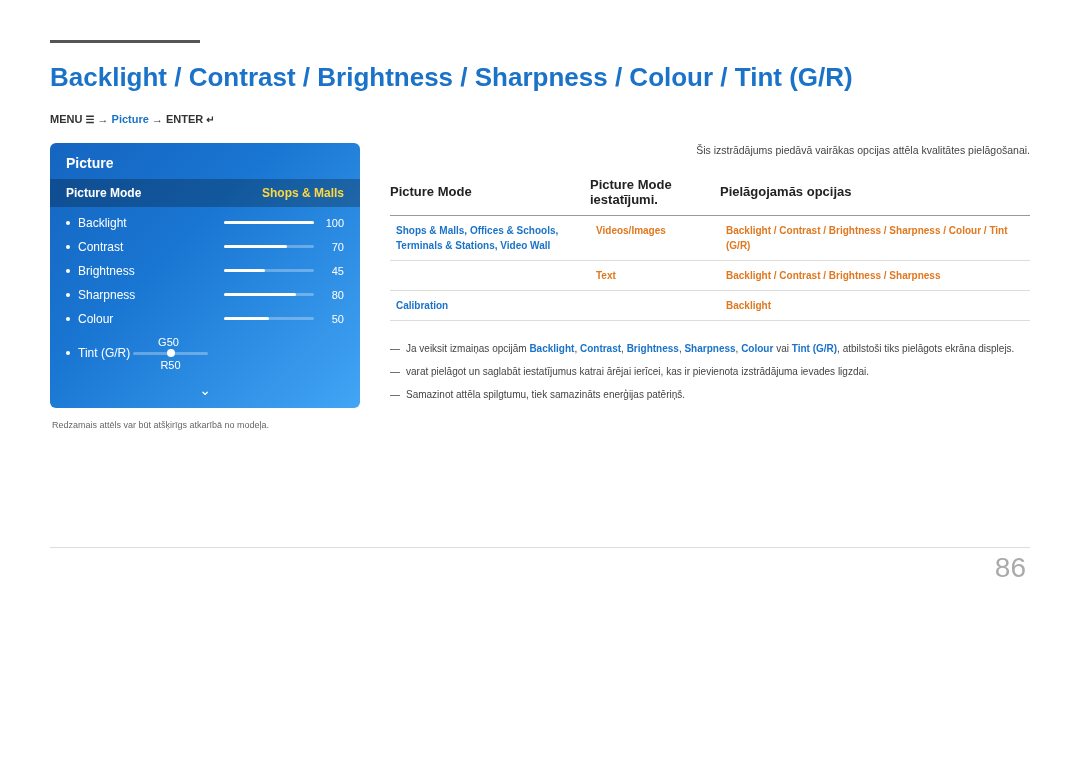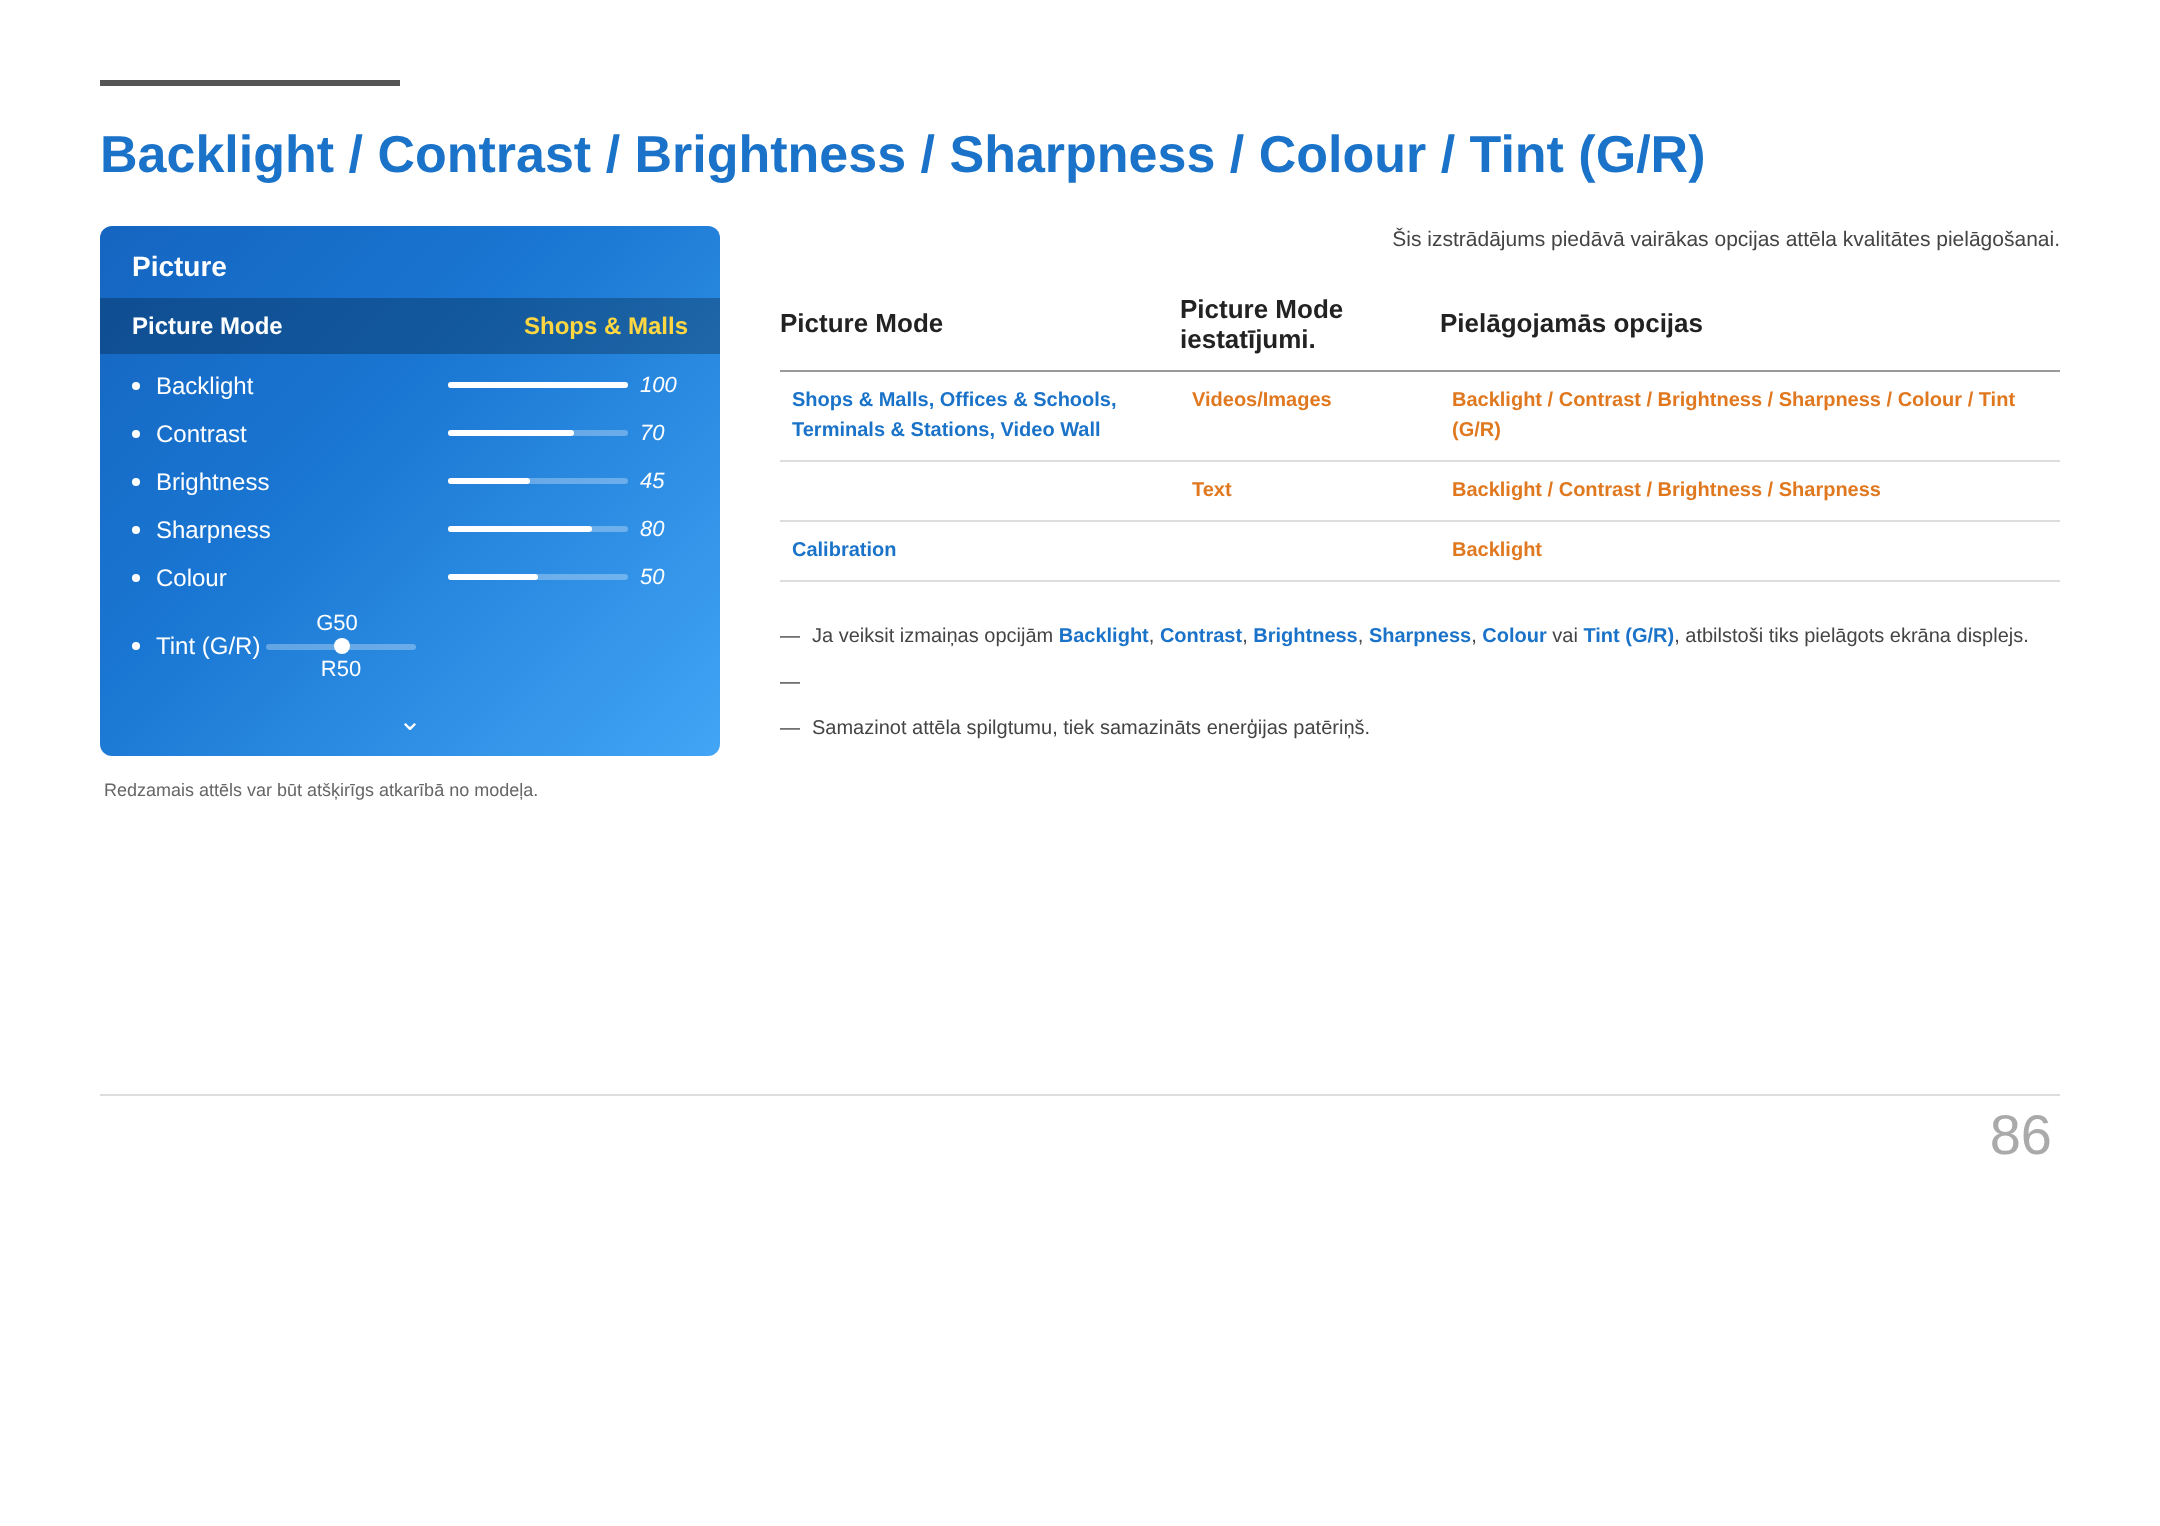--- a/index.html
+++ b/index.html
@@ -127,21 +127,21 @@
     }
     .slider-fill {
       height: 100%;
       background: white;
       border-radius: 2px;
     }
     .slider-value {
       font-size: 11px;
       color: white;
       min-width: 24px;
-      font-style: italic;
+      text-align: right;
     }
 
     
     .tint-row {
       display: flex;
       align-items: center;
       padding: 5px 16px;
     }
     .tint-dot {
       width: 4px;
@@ -292,20 +292,23 @@
     }
   </style>
 </head>
 <body>
 
 <div class="page-container">
   <div class="top-line"></div>
 
   <h1 class="main-title">Backlight / Contrast / Brightness / Sharpness / Colour / Tint (G/R)</h1>
 
+  <div class="menu-path">
+    <span>MENU <span style="font-size:10px;">☰</span> → <span class="blue">Picture</span> → ENTER <span style="font-size:10px;">↵</span></span>
+  </div>
 
   <div class="content-layout">
 
     <div class="left-panel">
       <div class="picture-menu">
         <div class="picture-menu-title">Picture</div>
 
         <div class="picture-mode-row">
           <span class="picture-mode-label">Picture Mode</span>
           <span class="picture-mode-value">Shops &amp; Malls</span>
@@ -420,20 +423,21 @@
         </tbody>
       </table>
 
       <div class="bullet-notes">
         <div class="bullet-note">
           <span class="bullet-dash">―</span>
           <span>Ja veiksit izmaiņas opcijām <span class="bold-blue">Backlight</span>, <span class="bold-blue">Contrast</span>, <span class="bold-blue">Brightness</span>, <span class="bold-blue">Sharpness</span>, <span class="bold-blue">Colour</span> vai <span class="bold-blue">Tint (G/R)</span>, atbilstoši tiks pielāgots ekrāna displejs.</span>
         </div>
         <div class="bullet-note">
           <span class="bullet-dash">―</span>
+          <span>varat pielāgot un saglabāt iestatījumus katrai ārējai ierīcei, kas ir pievienota izstrādājuma ievades ligzdai.</span>
         </div>
         <div class="bullet-note">
           <span class="bullet-dash">―</span>
           <span>Samazinot attēla spilgtumu, tiek samazināts enerģijas patēriņš.</span>
         </div>
       </div>
     </div>
   </div>
 
   <div class="bottom-rule"></div>

